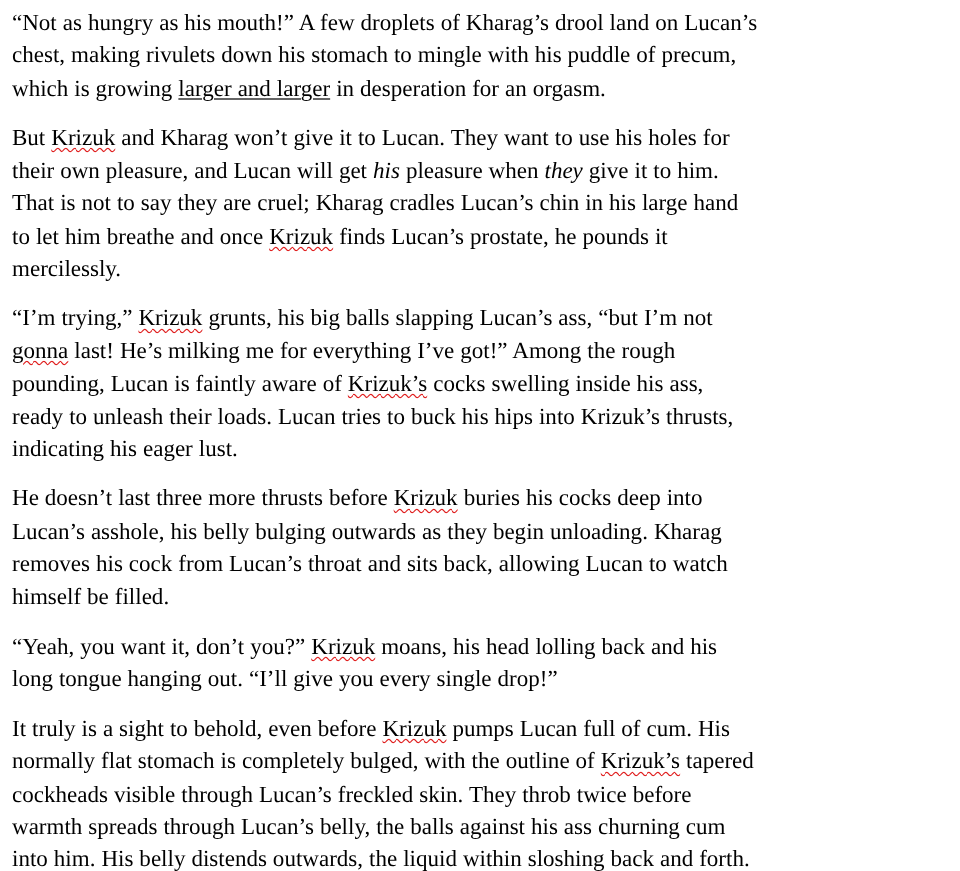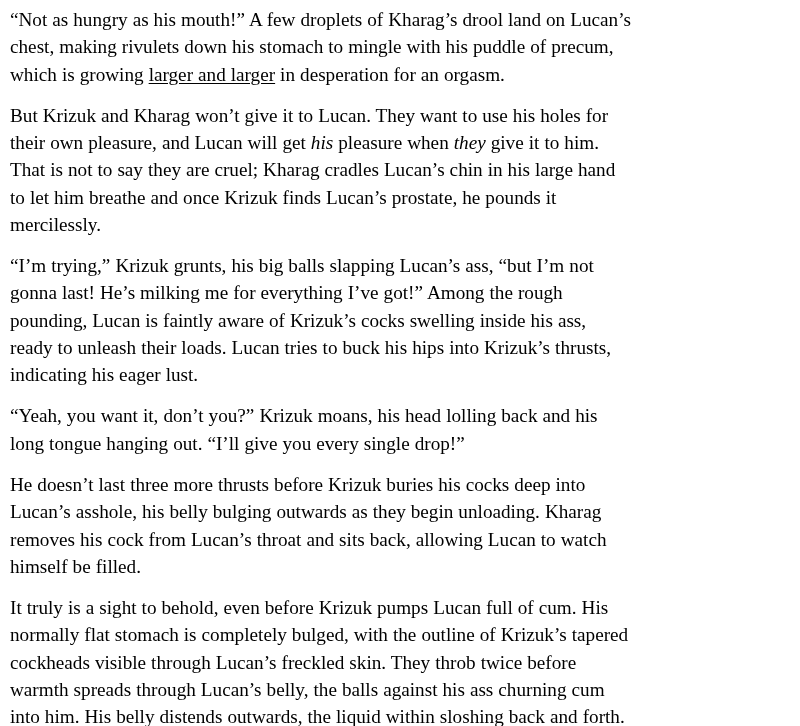--- a/index.html
+++ b/index.html
@@ -23,20 +23,21 @@
     margin: 0 0 14px 0;
     font-size: 19.2px;
     line-height: 1.42;
     text-align: left;
     word-spacing: 0.2px;
   }
   p.para:first-child {
     margin-top: 0;
   }
   .spell {
+    text-decoration: underline;
     text-decoration-style: wavy;
     text-decoration-color: #e02020;
     text-decoration-thickness: 1px;
     text-underline-offset: 2px;
   }
   .link-underline {
     text-decoration: underline;
     text-decoration-color: #000000;
     text-decoration-thickness: 1px;
     text-underline-offset: 2px;
@@ -45,17 +46,17 @@
   }
 </style>
 </head>
 <body>
 
 <div class="doc">
   <div id="paragraph-container">
       <p class="para"><span>“Not as hungry as his mouth!” A few droplets of Kharag’s drool land on Lucan’s chest, making rivulets down his stomach to mingle with his puddle of precum, which is growing </span><span class="link-underline">larger and larger</span><span> in desperation for an orgasm.</span></p>
       <p class="para"><span>But </span><span class="spell">Krizuk</span><span> and Kharag won’t give it to Lucan. They want to use his holes for their own pleasure, and Lucan will get </span><em>his</em><span> pleasure when </span><em>they</em><span> give it to him. That is not to say they are cruel; Kharag cradles Lucan’s chin in his large hand to let him breathe and once </span><span class="spell">Krizuk</span><span> finds Lucan’s prostate, he pounds it mercilessly.</span></p>
       <p class="para"><span>“I’m trying,” </span><span class="spell">Krizuk</span><span> grunts, his big balls slapping Lucan’s ass, “but I’m not </span><span class="spell">gonna</span><span> last! He’s milking me for everything I’ve got!” Among the rough pounding, Lucan is faintly aware of </span><span class="spell">Krizuk’s</span><span> cocks swelling inside his ass, ready to unleash their loads. Lucan tries to buck his hips into Krizuk’s thrusts, indicating his eager lust.</span></p>
+      <p class="para"><span>He doesn’t last three more thrusts before </span><span class="spell">Krizuk</span><span> buries his cocks deep into Lucan’s asshole, his belly bulging outwards as they begin unloading. Kharag removes his cock from Lucan’s throat and sits back, allowing Lucan to watch himself be filled.</span></p>
       <p class="para"><span>“Yeah, you want it, don’t you?” </span><span class="spell">Krizuk</span><span> moans, his head lolling back and his long tongue hanging out. “I’ll give you every single drop!”</span></p>
-      <p class="para"><span>He doesn’t last three more thrusts before </span><span class="spell">Krizuk</span><span> buries his cocks deep into Lucan’s asshole, his belly bulging outwards as they begin unloading. Kharag removes his cock from Lucan’s throat and sits back, allowing Lucan to watch himself be filled.</span></p>
       <p class="para"><span>It truly is a sight to behold, even before </span><span class="spell">Krizuk</span><span> pumps Lucan full of cum. His normally flat stomach is completely bulged, with the outline of </span><span class="spell">Krizuk’s</span><span> tapered cockheads visible through Lucan’s freckled skin. They throb twice before warmth spreads through Lucan’s belly, the balls against his ass churning cum into him. His belly distends outwards, the liquid within sloshing back and forth.</span></p>
     </div>
 </div>
 
 </body></html>

